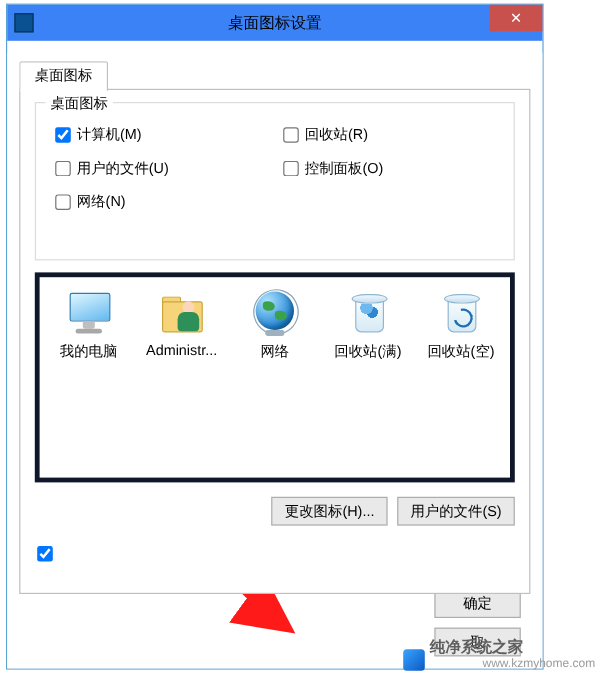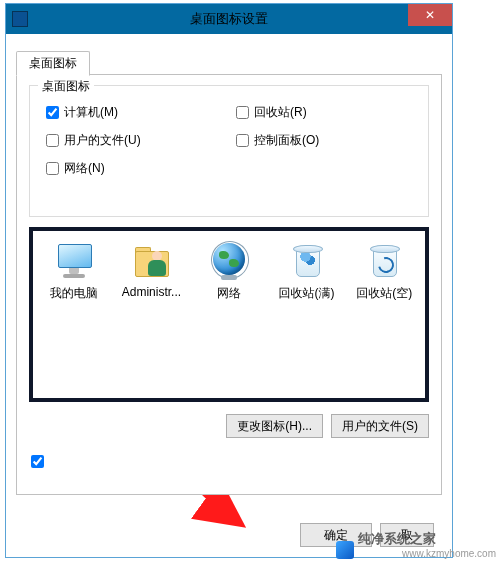--- a/index.html
+++ b/index.html
@@ -1,18 +1,18 @@
 <!DOCTYPE html>
 <html><head>
 <meta charset="utf-8">
 <style>
   html,body{margin:0;padding:0;font-family:"Microsoft YaHei","Segoe UI",Tahoma,sans-serif;font-size:12px;background:#fff;}
   .stage{width:500px;height:565px;position:relative;overflow:hidden;background:#fff;}
   .window{position:absolute;left:5px;top:3px;width:448px;height:555px;border:1px solid #5aa3d6;background:#fff;box-sizing:border-box;}
-  .titlebar{height:30px;background:#0369a1;display:flex;align-items:center;position:relative;}
+  .titlebar{height:30px;background:#3b82f6;display:flex;align-items:center;position:relative;}
   .app-icon{width:16px;height:16px;margin-left:6px;background:#0a5192;border:1px solid #063255;box-sizing:border-box;}
   .title-text{position:absolute;left:0;right:0;text-align:center;font-size:13px;color:#000;}
   .close-btn{position:absolute;right:0;top:0;width:44px;height:22px;background:#c8504d;display:flex;align-items:center;justify-content:center;}
   .close-x{color:#fff;font-size:12px;line-height:1;}
   .client{position:absolute;left:0;top:30px;right:0;bottom:0;background:#fff;margin-top:10px;}
   .tab-strip{position:absolute;left:10px;top:7px;height:24px;}
   .tab{display:inline-block;border:1px solid #c0c0c0;border-bottom:1px solid #fff;background:#fff;padding:3px 12px;font-size:12px;position:relative;z-index:2;border-radius:2px 2px 0 0;}
   .tab-panel{position:absolute;left:10px;top:30px;right:10px;bottom:62px;border:1px solid #c0c0c0;background:#fff;z-index:1;}
   .grp{position:absolute;left:12px;top:10px;right:12px;height:130px;border:1px solid #dcdcdc;}
   .grp-title{position:absolute;left:8px;top:-8px;background:#fff;padding:0 4px;font-size:12px;}
@@ -21,21 +21,21 @@
   .chk-row label{font-size:12px;}
   .preview{position:absolute;left:12px;top:152px;right:12px;bottom:92px;border:4px solid #0f172a;background:#fff;}
   .icons-row{display:flex;padding:10px 2px 0 2px;}
   .ditem{width:78px;text-align:center;}
   .ditem .ic{width:40px;height:40px;margin:0 auto 4px auto;position:relative;}
   .ditem .lbl{font-size:12px;white-space:nowrap;overflow:hidden;text-overflow:ellipsis;}
   .btn{display:inline-block;min-width:96px;height:24px;border:1px solid #adadad;background:#e9e9e9;font-size:12px;text-align:center;line-height:22px;padding:0 10px;box-sizing:border-box;cursor:default;}
   .btn-row1{position:absolute;right:12px;bottom:56px;display:flex;gap:8px;}
   .allow-row{position:absolute;left:14px;bottom:26px;display:flex;align-items:center;}
   .allow-row input{margin:0 5px 0 0;}
-  .dlg-btns{position:absolute;right:18px;bottom:10px;display:flex;gap:8px;}
+  .dlg-btns{position:absolute;right:18px;bottom:10px;display:flex;gap:8px;flex-direction:column;}
   .dlg-btns .btn{min-width:72px;}
   .arrow{position:absolute;pointer-events:none;}
   .watermark{position:absolute;right:4px;bottom:6px;display:flex;align-items:flex-end;gap:4px;}
   .wm-logo{width:18px;height:18px;border-radius:3px;background:linear-gradient(135deg,#3aa4ff,#0b59c4);}
   .wm-text{color:#5f5f5f;font-size:13px;}
   
   .ic-monitor{position:absolute;inset:0;}
   .ic-monitor .screen{position:absolute;left:4px;top:3px;width:32px;height:22px;background:linear-gradient(160deg,#dff6ff 0%,#63b9ef 100%);border:1px solid #2c7bb5;border-radius:2px;}
   .ic-monitor .stand{position:absolute;left:15px;top:27px;width:10px;height:6px;background:#bfbfbf;border-radius:0 0 2px 2px;}
   .ic-monitor .base{position:absolute;left:9px;top:33px;width:22px;height:4px;background:#a8a8a8;border-radius:2px;}

